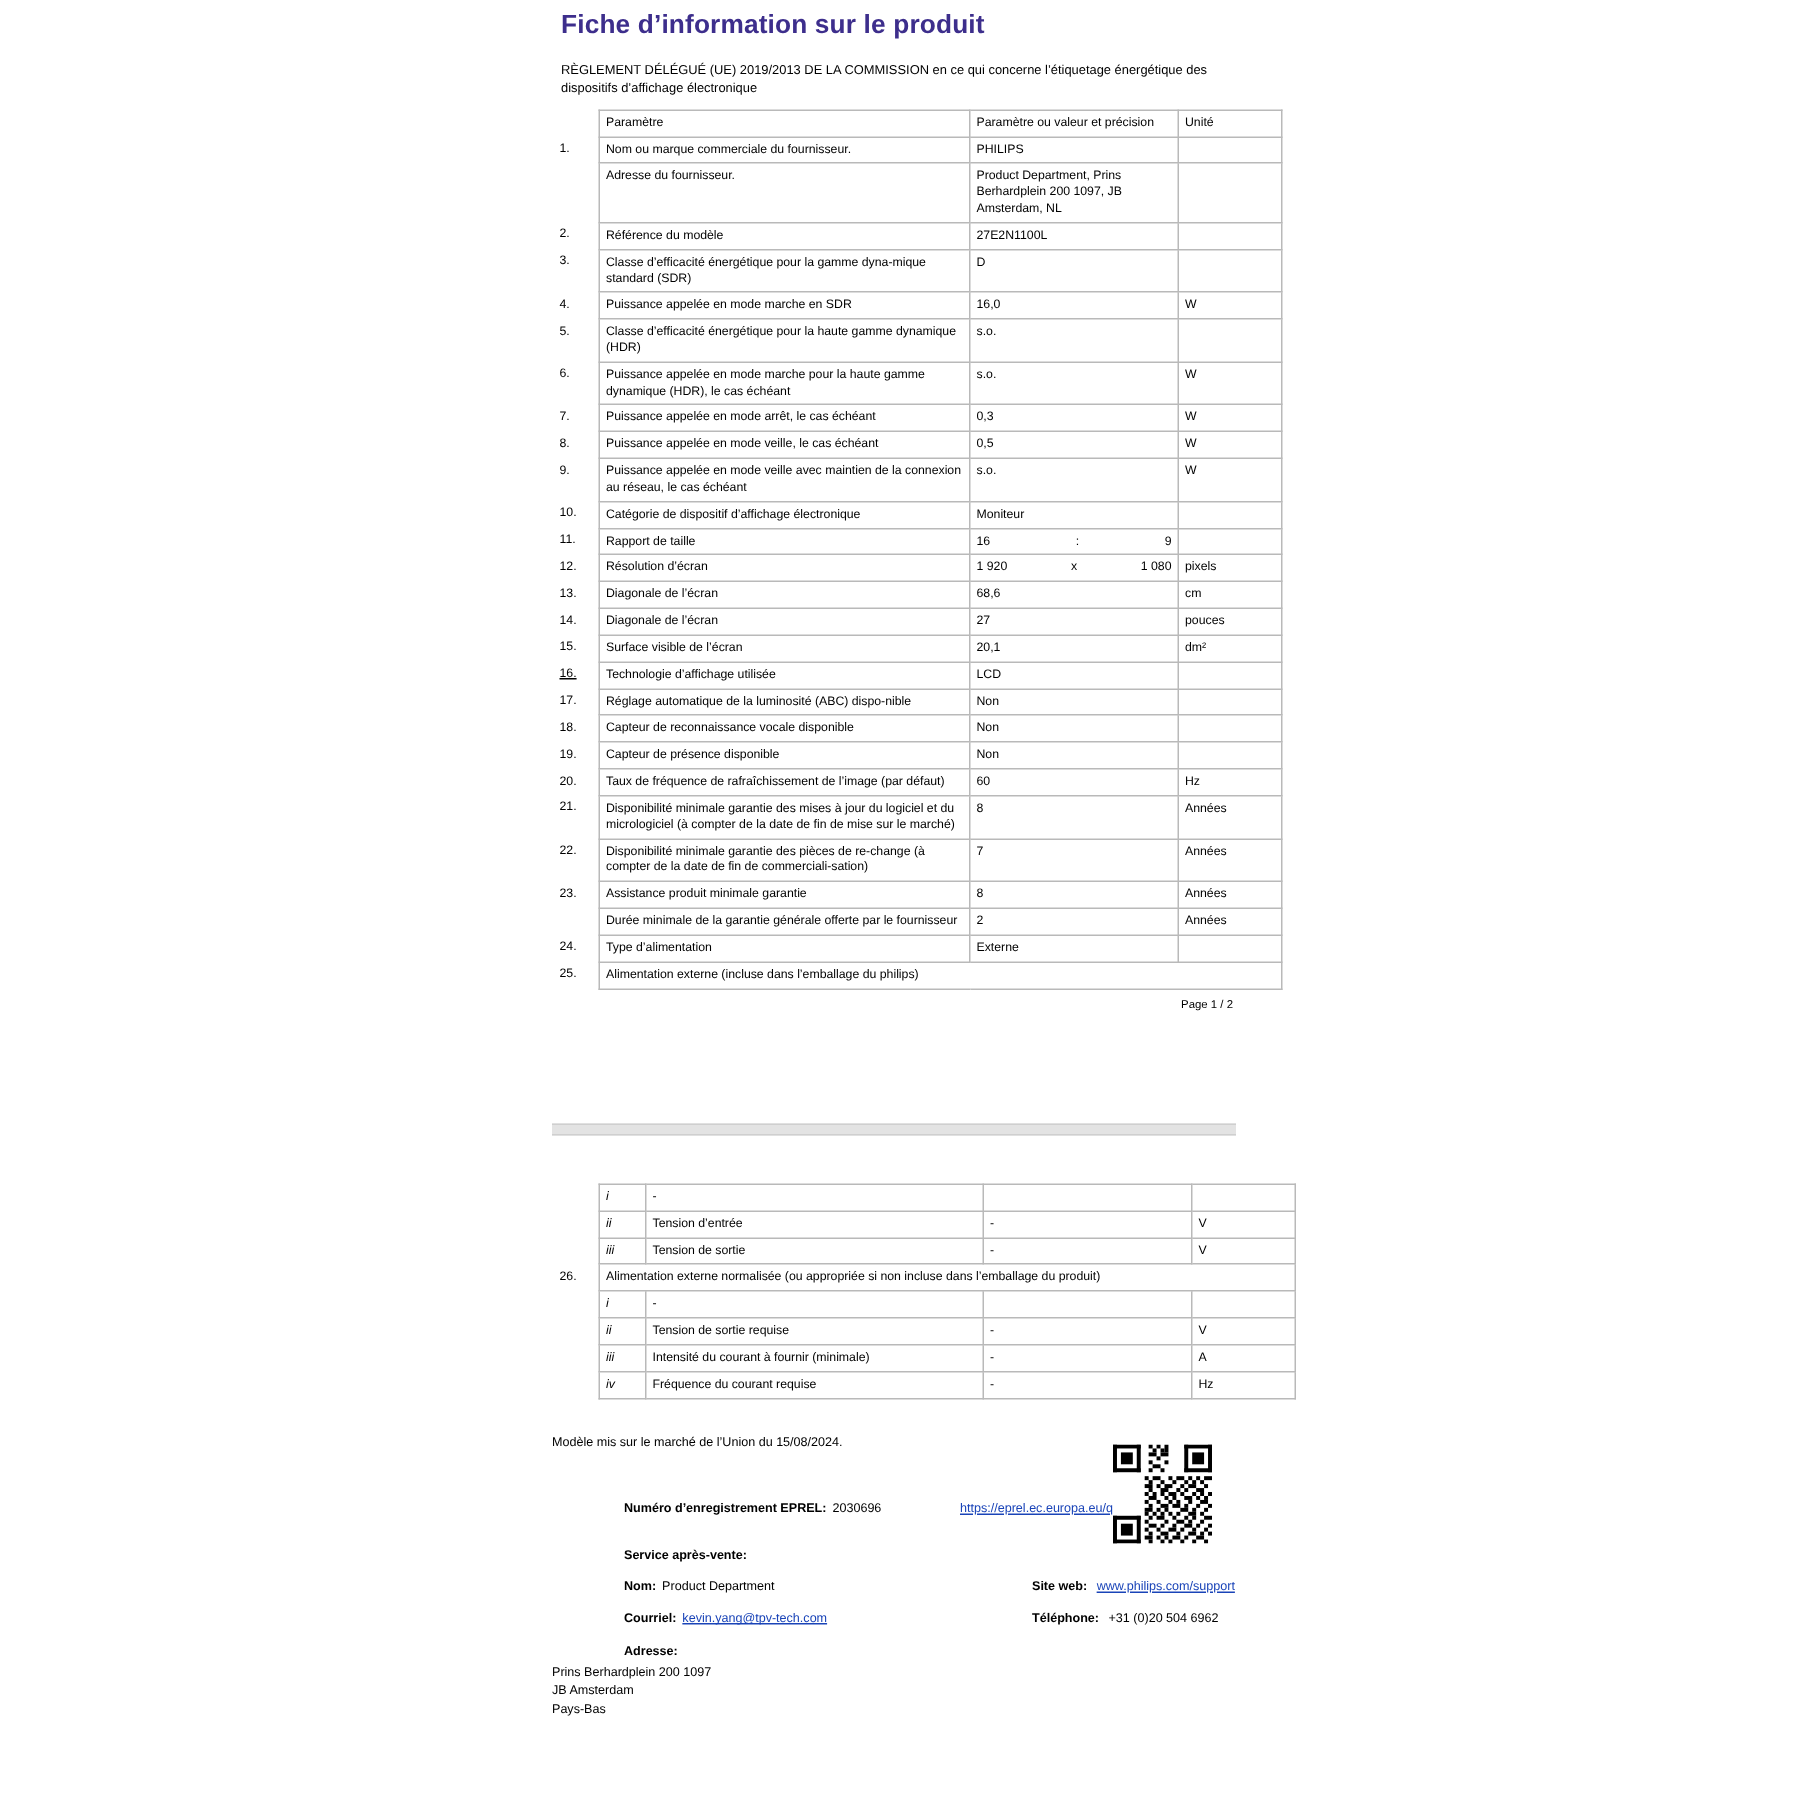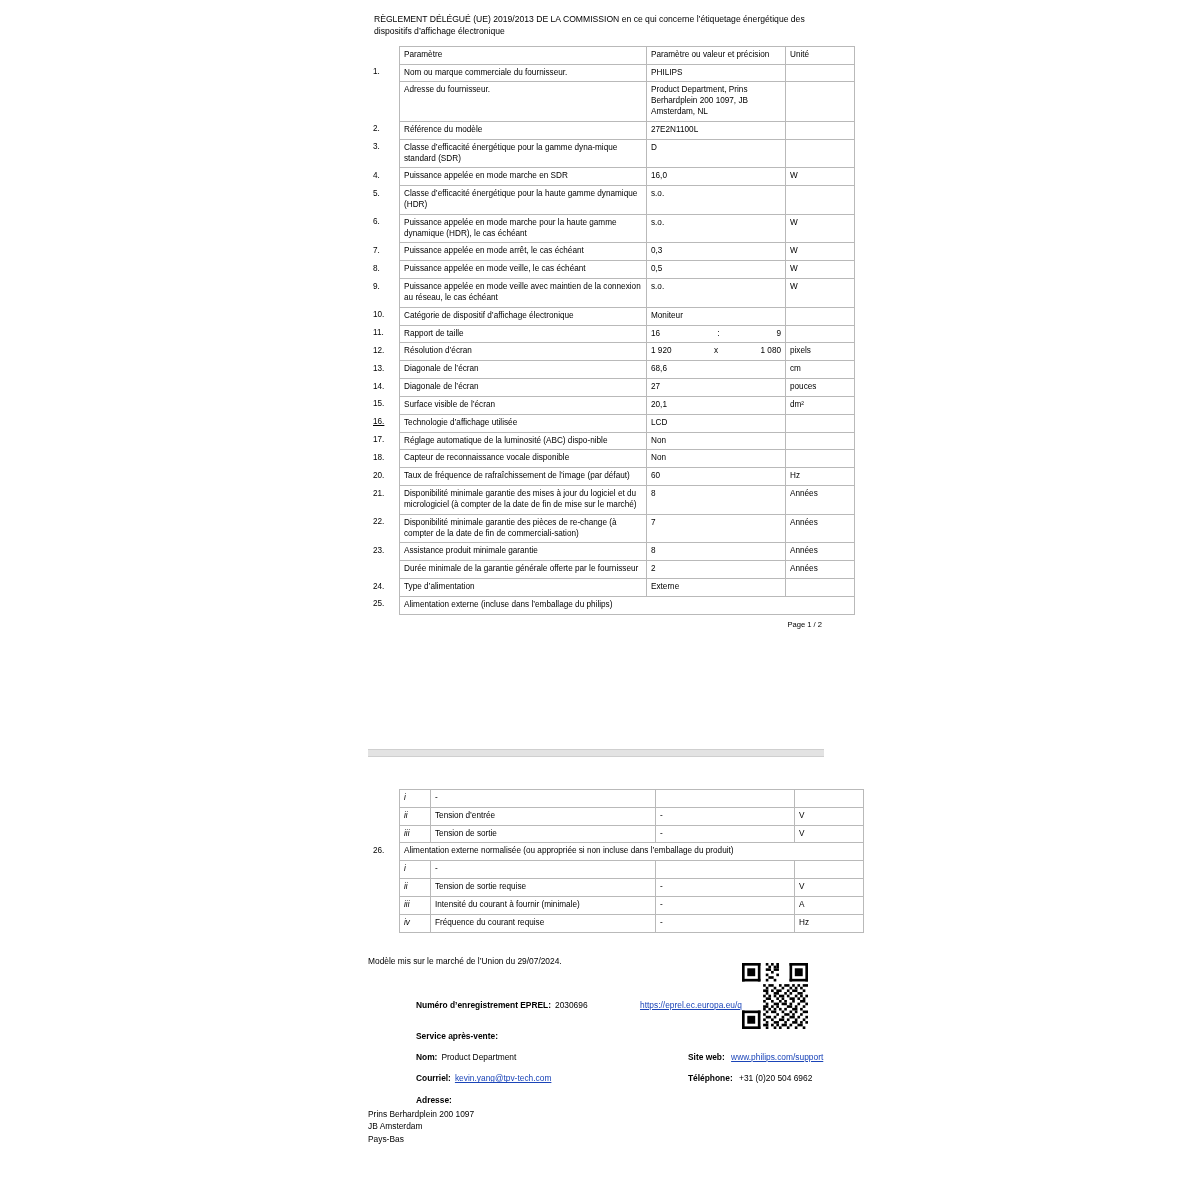--- a/index.html
+++ b/index.html
@@ -103,20 +103,21 @@
   .cols { display: flex; width: 456px; }
   .col-l { width: 272px; }
   .col-r { width: 184px; }
   .addr { line-height: 1.5; }
   .mt10 { margin-top: 10px; }
 </style>
 </head>
 <body>
 
 <div class="page" id="page1">
+  <div class="title">Fiche d’information sur le produit</div>
   <div class="subtitle">RÈGLEMENT DÉLÉGUÉ (UE) 2019/2013 DE LA COMMISSION en ce qui concerne l’étiquetage énergétique des dispositifs d’affichage électronique</div>
   <table class="spec">
     <tbody id="spec-body">
         <tr class="hdr">
           <td class="c-num" style="border:none"></td>
           <td class="c-par">Paramètre</td>
           <td class="c-val">Paramètre ou valeur et précision</td>
           <td class="c-unit">Unité</td>
         </tr>
         <tr>
@@ -239,20 +240,26 @@
           <td class="c-val right">Non</td>
           <td class="c-unit"></td>
         </tr>
         <tr>
           <td class="c-num" style="border: none;">18.</td>
           <td class="c-par">Capteur de reconnaissance vocale disponible</td>
           <td class="c-val right">Non</td>
           <td class="c-unit"></td>
         </tr>
         <tr>
+          <td class="c-num" style="border: none;">19.</td>
+          <td class="c-par">Capteur de présence disponible</td>
+          <td class="c-val right">Non</td>
+          <td class="c-unit"></td>
+        </tr>
+        <tr>
           <td class="c-num" style="border: none;">20.</td>
           <td class="c-par">Taux de fréquence de rafraîchissement de l’image (par défaut)</td>
           <td class="c-val right">60</td>
           <td class="c-unit">Hz</td>
         </tr>
         <tr>
           <td class="c-num" style="border: none;">21.</td>
           <td class="c-par">Disponibilité minimale garantie des mises à jour du logiciel et du micrologiciel (à compter de la date de fin de mise sur le marché)</td>
           <td class="c-val right">8</td>
           <td class="c-unit">Années</td>
@@ -345,21 +352,21 @@
           <td class="c-num" style="border: none;"></td>
           <td class="sub-roman">iv</td>
           <td class="c-par" style="width: 216px;">Fréquence du courant requise</td>
           <td class="c-val right">-</td>
           <td class="c-unit">Hz</td>
         </tr>
       </tbody>
   </table>
 
   <div class="info-block">
-    <div>Modèle mis sur le marché de l’Union du 29/07/2024.</div>
+    <div>Modèle mis sur le marché de l’Union du 15/08/2024.</div>
 
     <svg class="qr" viewBox="0 0 25 25">
       <rect width="25" height="25" fill="#fff"></rect>
       <g fill="#000">
         <rect x="0" y="0" width="7" height="1"></rect>
           <rect x="0" y="0" width="1" height="7"></rect>
         <rect x="6" y="0" width="1" height="7"></rect>
           <rect x="0" y="6" width="7" height="1"></rect>
         <rect x="2" y="2" width="3" height="3"></rect>
         <rect x="18" y="0" width="7" height="1"></rect>

